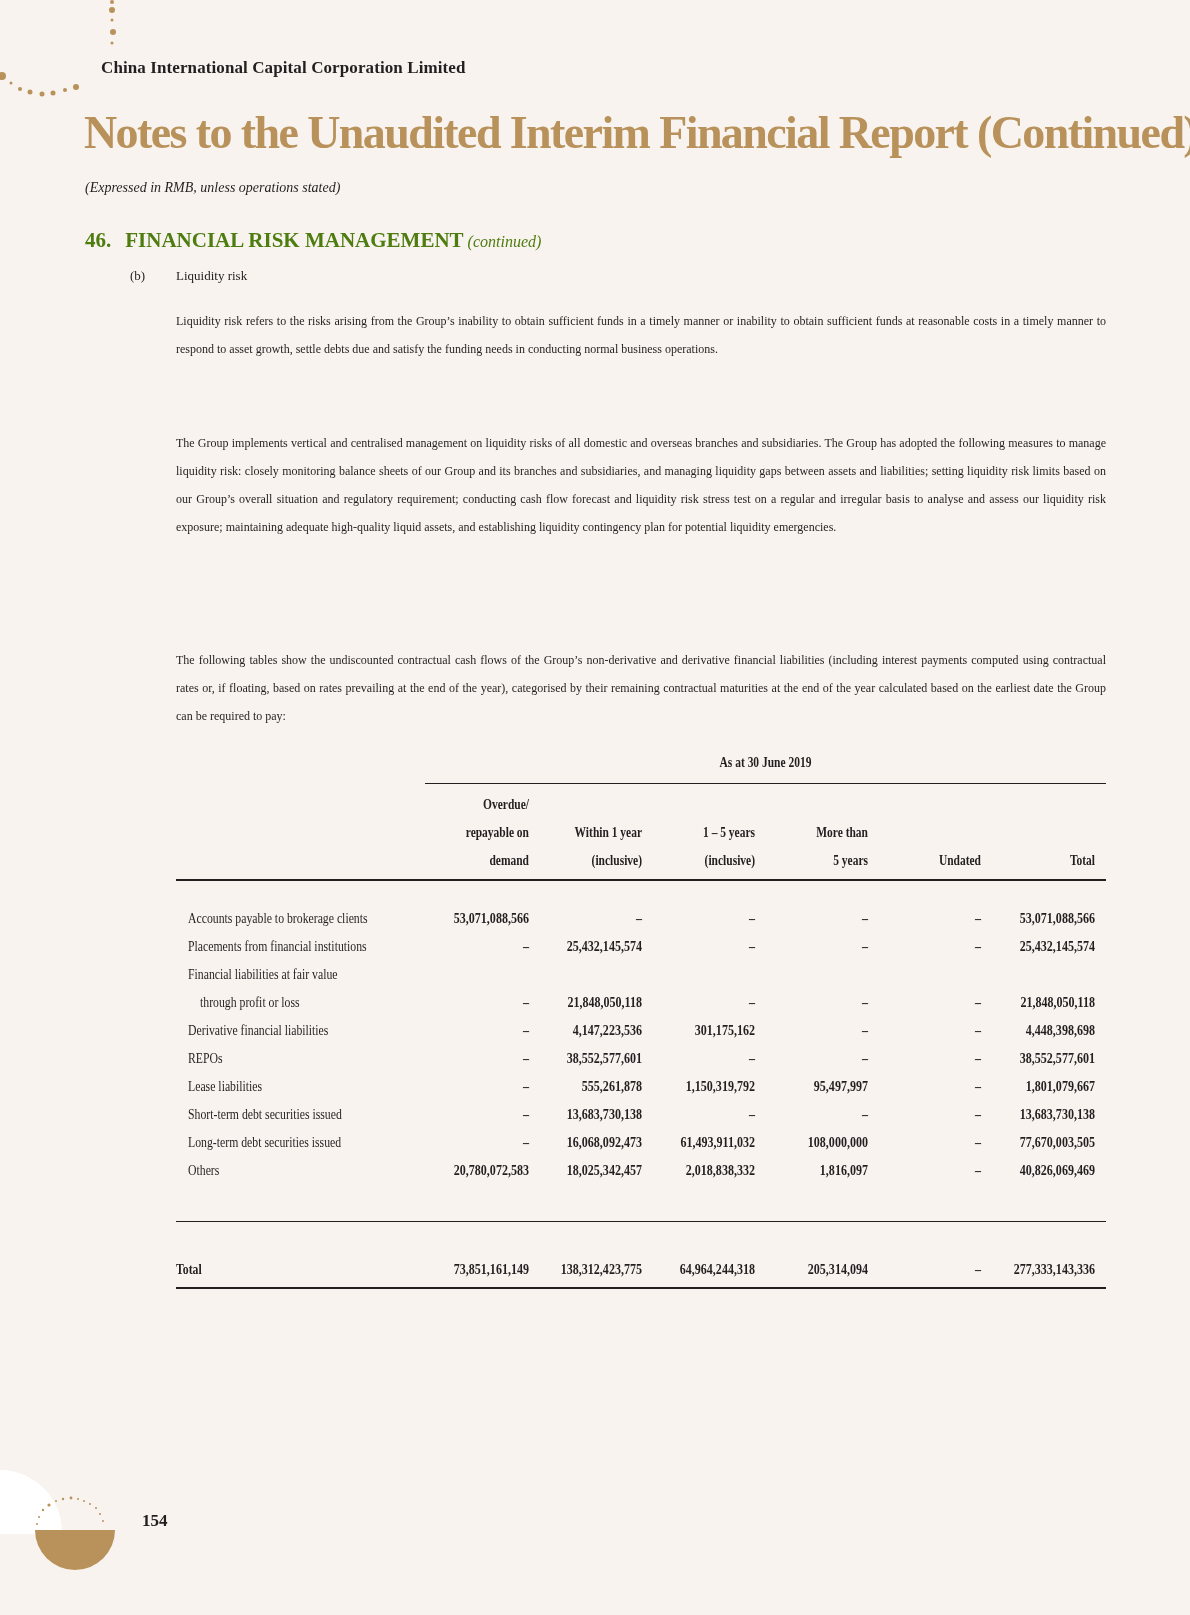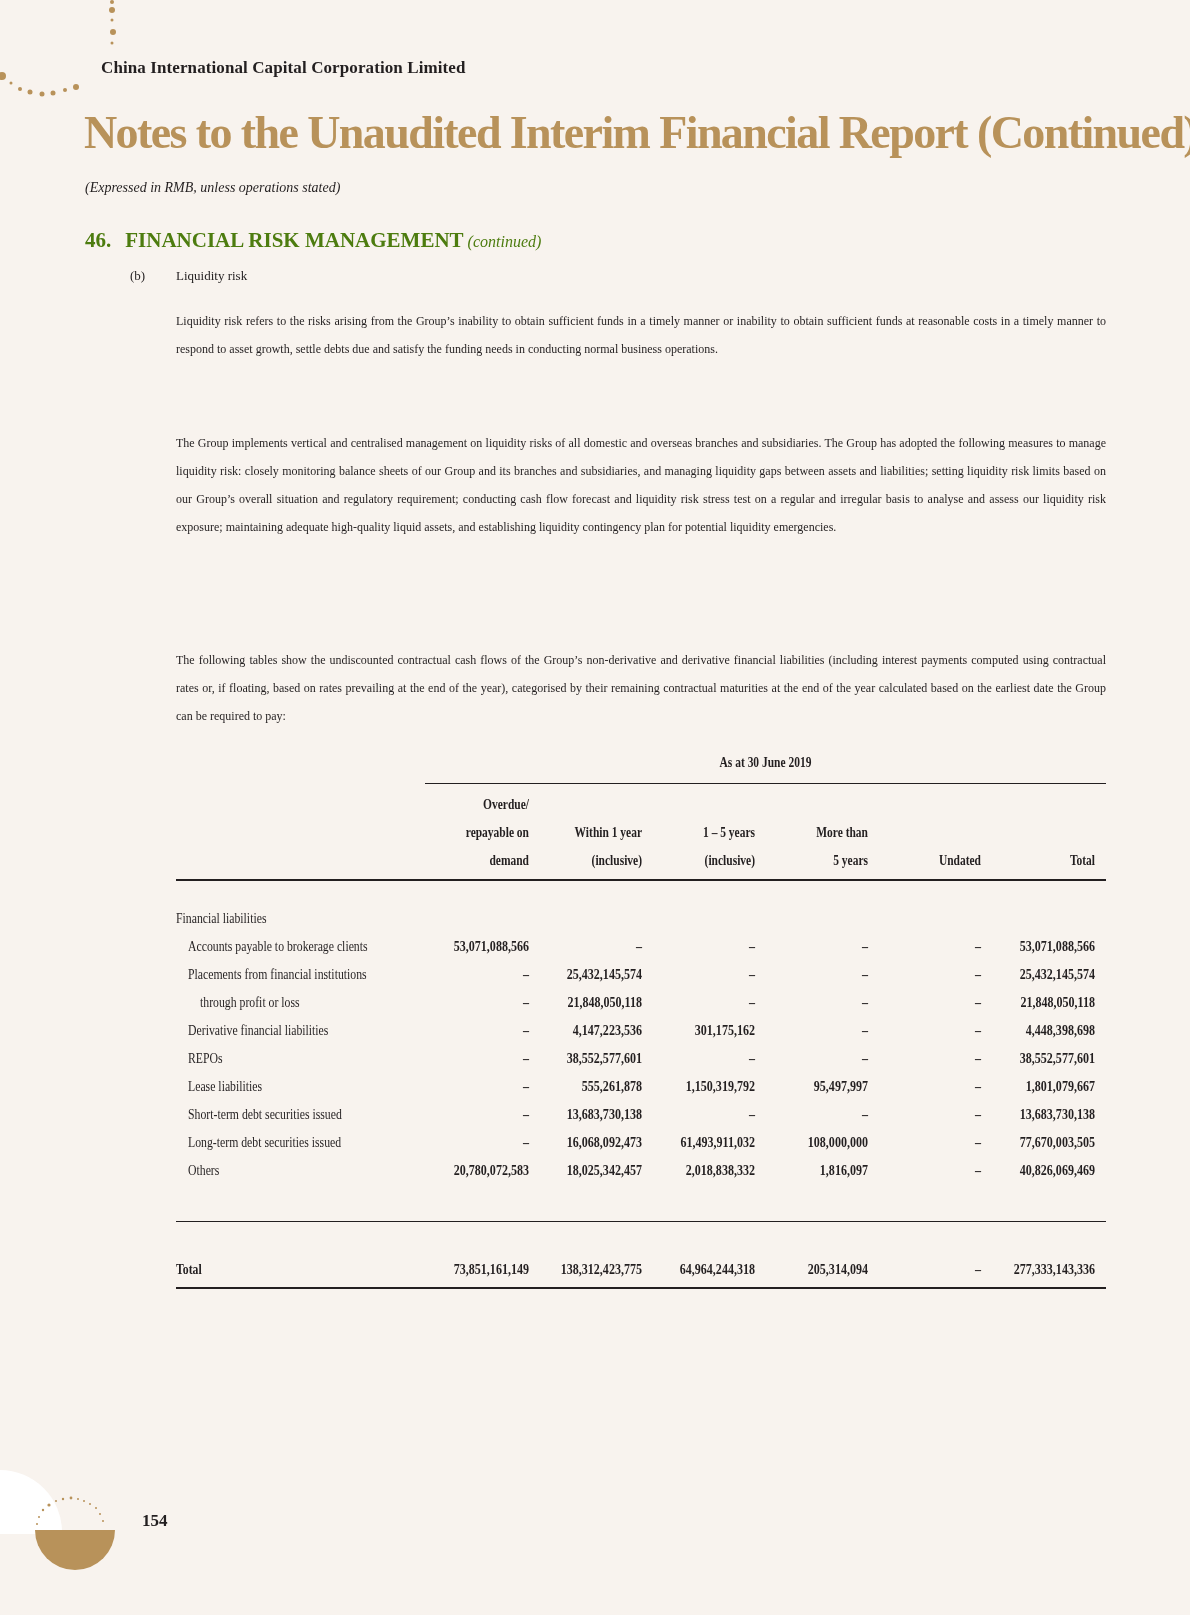--- a/index.html
+++ b/index.html
@@ -104,40 +104,46 @@
   <div class="hdr" style="left: 685px; width: 120px; top: 92px; transform: scaleX(0.82);">
     <span>Undated</span>
   </div>
   <div class="hdr" style="left: 799px; width: 120px; top: 92px; transform: scaleX(0.82);">
     <span>Total</span>
   </div>
 
   <div class="hdr-rule"></div>
 
   <div class="rows" id="rows">
-    <div class="row">
-      <span class="label">Financial liabilities</span>
-    </div>
   <div class="row">
         <span class="label ind1">Accounts payable to brokerage clients</span>
         <span class="v c0">53,071,088,566</span>
         <span class="v c1">–</span>
         <span class="v c2">–</span>
         <span class="v c3">–</span>
         <span class="v c4">–</span>
         <span class="v c5">53,071,088,566</span>
       </div>
       <div class="row">
         <span class="label ind1">Placements from financial institutions</span>
         <span class="v c0">–</span>
         <span class="v c1">25,432,145,574</span>
         <span class="v c2">–</span>
         <span class="v c3">–</span>
         <span class="v c4">–</span>
         <span class="v c5">25,432,145,574</span>
+      </div>
+      <div class="row">
+        <span class="label ind1">Financial liabilities at fair value</span>
+        <span class="v c0"></span>
+        <span class="v c1"></span>
+        <span class="v c2"></span>
+        <span class="v c3"></span>
+        <span class="v c4"></span>
+        <span class="v c5"></span>
       </div>
       <div class="row">
         <span class="label ind2">through profit or loss</span>
         <span class="v c0">–</span>
         <span class="v c1">21,848,050,118</span>
         <span class="v c2">–</span>
         <span class="v c3">–</span>
         <span class="v c4">–</span>
         <span class="v c5">21,848,050,118</span>
       </div>

